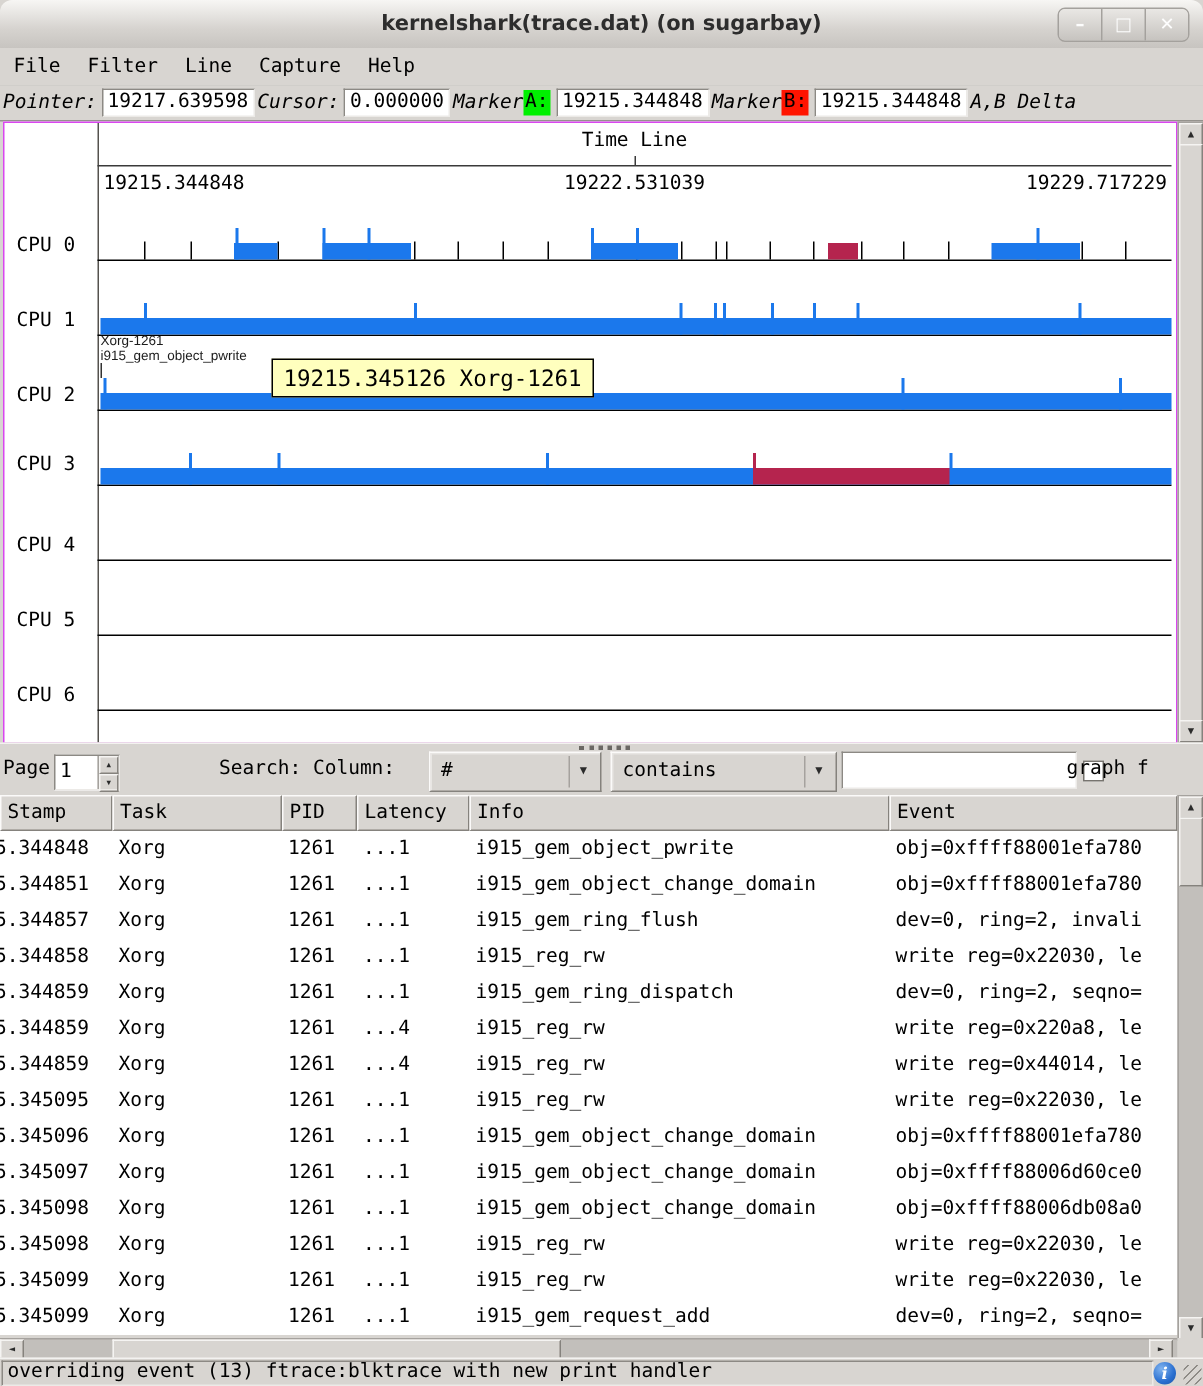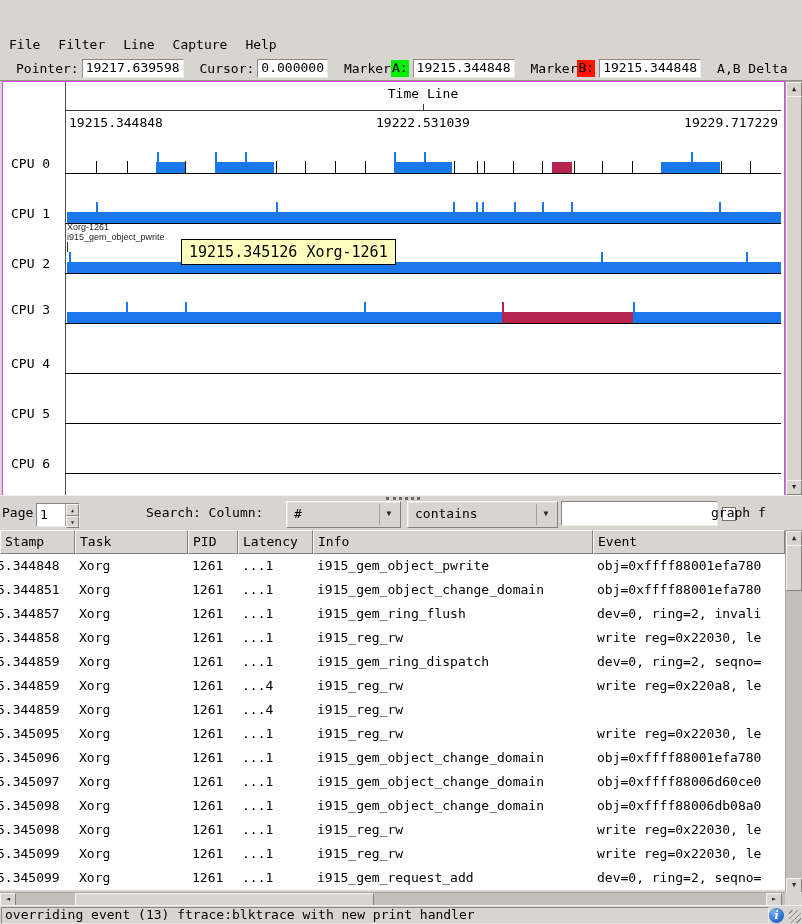--- a/index.html
+++ b/index.html
@@ -15,21 +15,21 @@
   .winbtn{width:28px;height:21px;background:linear-gradient(#e9e7e4,#c6c3bf);color:#fdfdfd;
     text-align:center;line-height:20px;font-size:12px;font-family:"DejaVu Sans",sans-serif;font-weight:bold;}
   .winbtn + .winbtn{border-left:1px solid #a4a19d;}
   
   .menubar{position:absolute;left:0;top:32px;width:802px;height:25px;display:flex;align-items:center;
     background:#d8d5d1;border-bottom:1px solid #bab7b3;}
   .menu-item{padding:0 9px;line-height:24px;}
   
   .infobar{position:absolute;left:0;top:57px;width:810px;height:23px;display:flex;align-items:center;
     background:#d8d5d1;border-bottom:1px solid #95928d;white-space:nowrap;overflow:hidden;}
-  .ib-label{margin:0 3px 0 16px;}
+  .ib-label{margin:0 3px 0 2px;font-style:italic;}
   .fld{background:#fff;border:1px solid #8c8984;border-right-color:#eceae7;border-bottom-color:#eceae7;
     padding:0 3px;height:17px;line-height:16px;}
   .mk{padding:0 1px;height:17px;line-height:16px;}
   
   #graph{position:absolute;left:2px;top:81px;width:781px;height:413px;background:#fff;
     border:1px solid #d946ef;}
   .plot-vline{position:absolute;left:62px;top:0;bottom:0;width:1px;background:#55524e;}
   .tl-title{position:absolute;left:62px;top:4px;width:716px;text-align:center;}
   .tl-axis{position:absolute;left:62px;top:28px;width:716px;height:1px;background:#3a3a3a;}
   .tl-tick{position:absolute;left:420px;top:22px;width:1px;height:6px;background:#3a3a3a;}
@@ -91,20 +91,28 @@
     background:radial-gradient(circle at 35% 30%,#7fb3ef,#2a6fd0 60%,#1c55a8);color:#fff;text-align:center;
     line-height:15px;font-size:11px;font-style:italic;font-family:"DejaVu Serif",serif;font-weight:bold;}
   .grip{position:absolute;right:1px;top:4px;width:12px;height:13px;
     background:repeating-linear-gradient(135deg,transparent 0 2px,#8e8b86 2px 3px,transparent 3px 4px);}
 </style>
 </head>
 <body>
 
 <div class="app">
 
+  <div class="titlebar">
+    <div class="title-text">kernelshark(trace.dat) (on sugarbay)</div>
+    <div class="winbtns">
+      <div class="winbtn">–</div>
+      <div class="winbtn">□</div>
+      <div class="winbtn">✕</div>
+    </div>
+  </div>
 
   <div class="menubar">
     <span class="menu-item">File</span>
     <span class="menu-item">Filter</span>
     <span class="menu-item">Line</span>
     <span class="menu-item">Capture</span>
     <span class="menu-item">Help</span>
   </div>
 
   <div class="infobar">
@@ -288,20 +296,21 @@
         <div class="td c-latency">...4</div>
         <div class="td c-event">i915_reg_rw</div>
         <div class="td c-info">write reg=0x220a8, le</div>
       </div>
       <div class="trow tgrid">
         <div class="td c-stamp">5.344859</div>
         <div class="td c-task">Xorg</div>
         <div class="td c-pid">1261</div>
         <div class="td c-latency">...4</div>
         <div class="td c-event">i915_reg_rw</div>
+        <div class="td c-info">write reg=0x44014, le</div>
       </div>
       <div class="trow tgrid">
         <div class="td c-stamp">5.345095</div>
         <div class="td c-task">Xorg</div>
         <div class="td c-pid">1261</div>
         <div class="td c-latency">...1</div>
         <div class="td c-event">i915_reg_rw</div>
         <div class="td c-info">write reg=0x22030, le</div>
       </div>
       <div class="trow tgrid">

